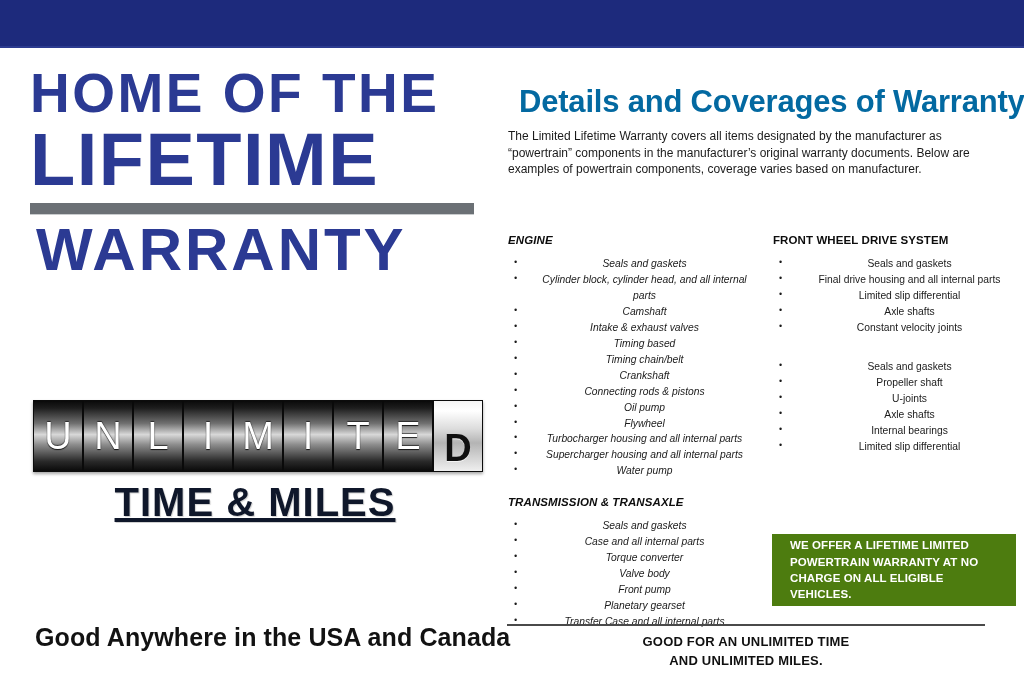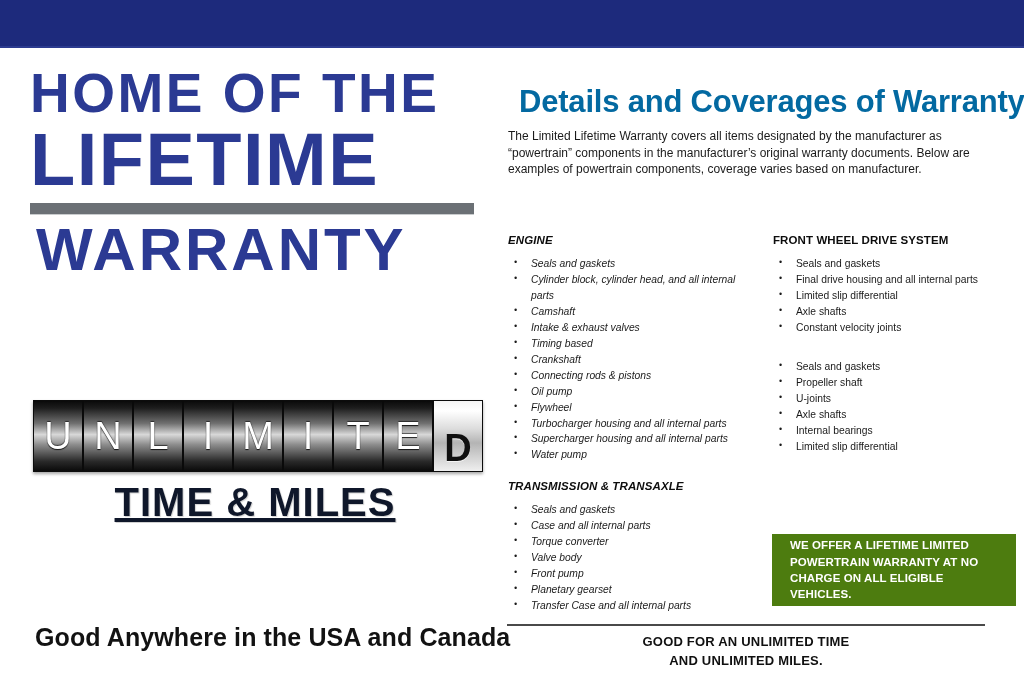--- a/index.html
+++ b/index.html
@@ -195,20 +195,21 @@
     font-size: 11.5px;
     font-weight: bold;
     color: #0d0d0d;
     letter-spacing: 0.1px;
     margin-bottom: 3px;
   }
   ul.sec-list {
     list-style: none;
     margin: 10px 0 0 0;
     padding: 0;
+    text-align: center;
   }
   ul.sec-list li {
     position: relative;
     padding-left: 23px;
     font-size: 10.3px;
     line-height: 1.55;
     color: #1a1a1a;
   }
   ul.sec-list li::before {
     content: "\2022";
@@ -322,20 +323,21 @@
   <div class="cols">
 
     <div class="col col-left">
       <div class="sec-title">ENGINE</div>
       <ul class="sec-list" id="list-engine">
           <li>Seals and gaskets</li>
           <li>Cylinder block, cylinder head, and all internal parts</li>
           <li>Camshaft</li>
           <li>Intake &amp; exhaust valves</li>
           <li>Timing based</li>
+          <li>Timing chain/belt</li>
           <li>Crankshaft</li>
           <li>Connecting rods &amp; pistons</li>
           <li>Oil pump</li>
           <li>Flywheel</li>
           <li>Turbocharger housing and all internal parts</li>
           <li>Supercharger housing and all internal parts</li>
           <li>Water pump</li>
         </ul>
 
       <div class="sec-gap-lg"></div>

